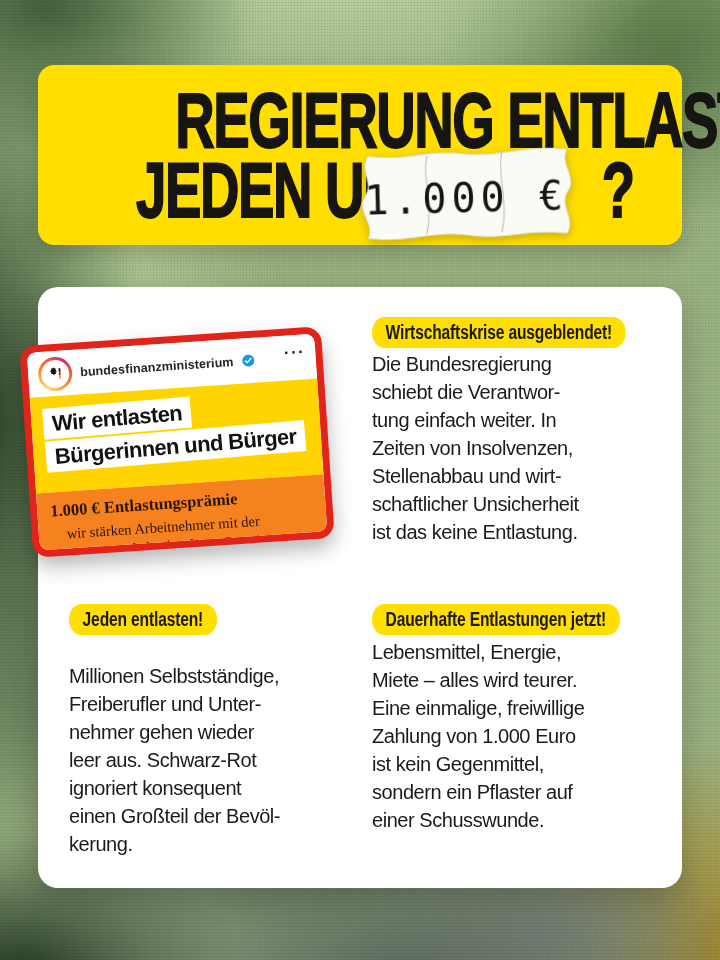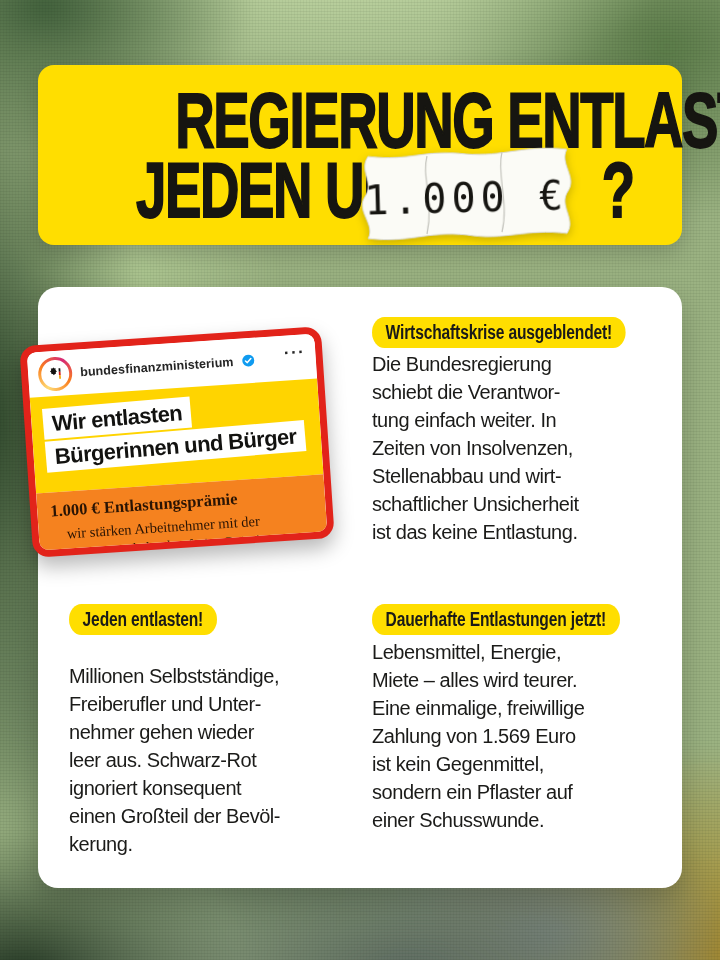--- a/index.html
+++ b/index.html
@@ -198,19 +198,19 @@
 nehmer gehen wieder
 leer aus. Schwarz-Rot
 ignoriert konsequent
 einen Großteil der Bevöl-
 kerung.</div>
 
     <span class="pill pill-2">Dauerhafte Entlastungen jetzt!</span>
     <div class="copy copy-2">Lebensmittel, Energie,
 Miete – alles wird teurer.
 Eine einmalige, freiwillige
-Zahlung von 1.569 Euro
+Zahlung von 1.000 Euro
 ist kein Gegenmittel,
 sondern ein Pflaster auf
 einer Schusswunde.</div>
 
   </div>
 </div>
 
 </body></html>

